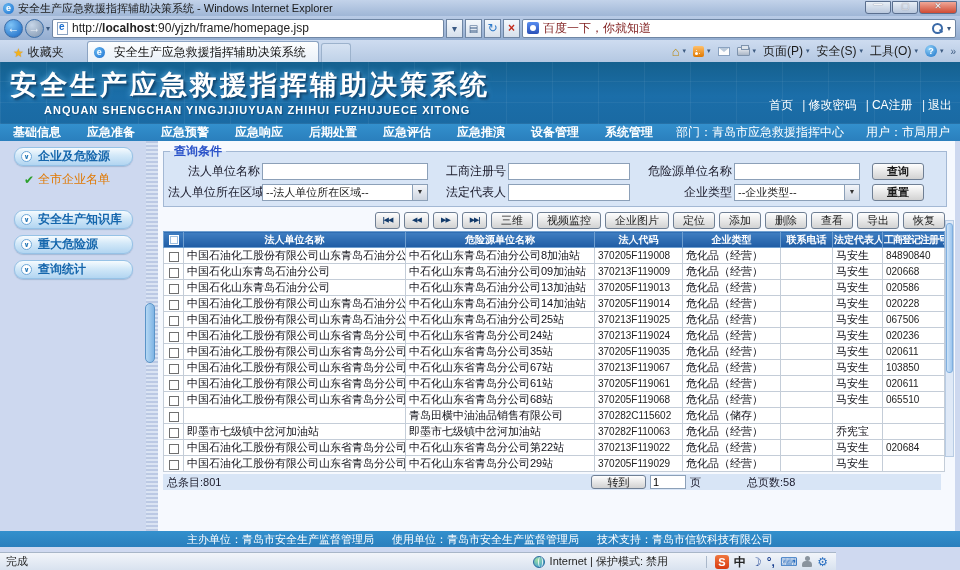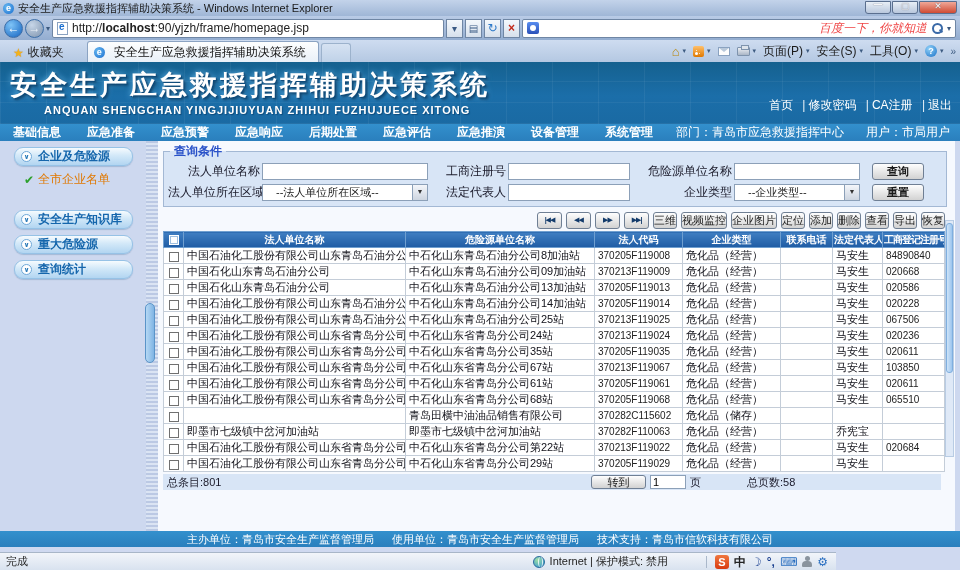--- a/index.html
+++ b/index.html
@@ -36,21 +36,21 @@
   .urltext { white-space:nowrap; overflow:hidden; }
   .urltext b { font-weight:bold; }
   .addrbtn { width:17px; height:19px; border:1px solid #6f86a4; background:linear-gradient(#f4f8fc,#d6e0ec);
     text-align:center; line-height:17px; font-size:10px; color:#3a5a84; flex:0 0 auto; }
   .addrbtn.refresh { color:#2b78c8; font-size:12px; }
   .addrbtn.stop { color:#c22a1a; font-weight:bold; font-size:12px; }
   .searchbox { flex:1 1 auto; height:19px; background:#fff; border:1px solid #6f86a4; border-radius:2px;
     display:flex; align-items:center; padding:0 4px; gap:4px; }
   .search-badge { width:12px; height:12px; border-radius:2px; background:linear-gradient(#5a8ef0,#2a50b8); flex:0 0 auto; position:relative; }
   .search-badge::after { content:""; position:absolute; left:3px; top:3px; width:6px; height:6px; border-radius:50%; background:#fff; }
-  .searchtext { flex:1 1 auto; font-style:italic; color:#ef4444; white-space:nowrap; overflow:hidden;text-align:right; }
+  .searchtext { flex:1 1 auto; color:#7f1d1d; white-space:nowrap; overflow:hidden; }
   .magnifier { width:12px; height:12px; position:relative; flex:0 0 auto; }
   .magnifier::before { content:""; position:absolute; left:1px; top:1px; width:7px; height:7px; border:2px solid #3a6aa8; border-radius:50%; }
   .magnifier::after { content:""; position:absolute; left:8px; top:8px; width:4px; height:2px; background:#3a6aa8; transform:rotate(45deg); }
 
   .tabsbar { position:absolute; left:0; top:40px; width:960px; height:22px;
     background:linear-gradient(#cedcf0,#b4c8e2); display:flex; align-items:flex-end; padding:0 4px; }
   .favbtn { display:flex; align-items:center; gap:4px; height:19px; padding:0 8px; font-size:12px; color:#1a1a1a;
     border:1px solid transparent; border-radius:2px; }
   .star { color:#f2b21a; font-size:12px; text-shadow:0 0 1px #a87; }
   .tab { display:flex; align-items:center; gap:5px; width:232px; height:21px; margin-left:14px; padding:0 6px;
@@ -109,32 +109,32 @@
   .rightstrip { position:absolute; left:955px; top:0; width:5px; height:390px; background:#cdd8ef; }
 
   fieldset.qf { border:1px solid #a3b8d4; margin:2px 8px 0 5px; padding:1px 4px 3px; background:#d8e5f6; }
   fieldset.qf legend { font-size:12px; font-weight:bold; color:#2a52c8; padding:0 4px; margin-left:2px; }
   .qrow { display:flex; align-items:center; height:21px; gap:2px; }
   .qlabel { text-align:right; font-size:12px; color:#1a1a2a; white-space:nowrap; }
   .ql1 { width:92px; } .ql2 { width:76px; } .ql3 { width:100px; }
   .qinput { height:17px; background:#fff; border:1px solid #8ca0b8; }
   .qi1 { width:166px; } .qi2 { width:122px; } .qi3 { width:126px; }
   .qselect { height:17px; background:#fff; border:1px solid #8ca0b8; display:flex; align-items:center; font-size:11px; color:#222; }
-  .qselect .sval { flex:1 1 auto; padding:0 13px; white-space:nowrap; overflow:hidden; }
+  .qselect .sval { flex:1 1 auto; padding:0 3px; white-space:nowrap; overflow:hidden; }
   .qselect .sarrow { width:15px; height:15px; background:linear-gradient(#f4f6fa,#cdd5e0); border-left:1px solid #8ca0b8;
     text-align:center; line-height:14px; font-size:7px; color:#333; flex:0 0 auto; }
   .qbtncol { margin-left:10px; }
   .btn { height:17px; border:1px solid #6f7f94; border-radius:3px; background:linear-gradient(#fefefe,#e8e8e8 50%,#d2d2d2);
     font-size:11px; color:#1a1a1a; text-align:center; display:inline-flex; align-items:center; justify-content:center;
     font-family:"Liberation Sans","DejaVu Sans",sans-serif; white-space:nowrap; }
   .qbtn { width:52px; font-weight:bold; }
 
   .toolbar { display:flex; justify-content:flex-end; align-items:center; gap:4px; margin:4px 10px 2px 0; height:18px; }
   .pgbtn { width:25px; font-size:7px; letter-spacing:-1px; color:#123a6a; font-weight:bold; }
-  .actbtn { padding:0 0; }
+  .actbtn { padding:0 9px; }
 
   table.grid { border-collapse:collapse; table-layout:fixed; margin-left:5px; width:781px; background:#fff; }
   table.grid th { background:linear-gradient(#3f7ec2,#1f5ca4); color:#fff; font-size:10px; font-weight:bold;
     height:16px; border:1px solid #6f9fd0; padding:0 1px; white-space:nowrap; overflow:hidden; }
   table.grid th.thn { letter-spacing:-1px; }
   table.grid td { border:1px solid #c4cdd8; font-size:11px; color:#101018; height:14.7px; padding:0 3px;
     white-space:nowrap; overflow:hidden; }
   table.grid td.num { font-size:10px; color:#222; }
   .cb { display:inline-block; width:10px; height:10px; background:#fff; border:1px solid #707070; vertical-align:middle; }
   th .cb { border-color:#fff; box-shadow:inset 0 0 0 1px #9fc0e0; }

